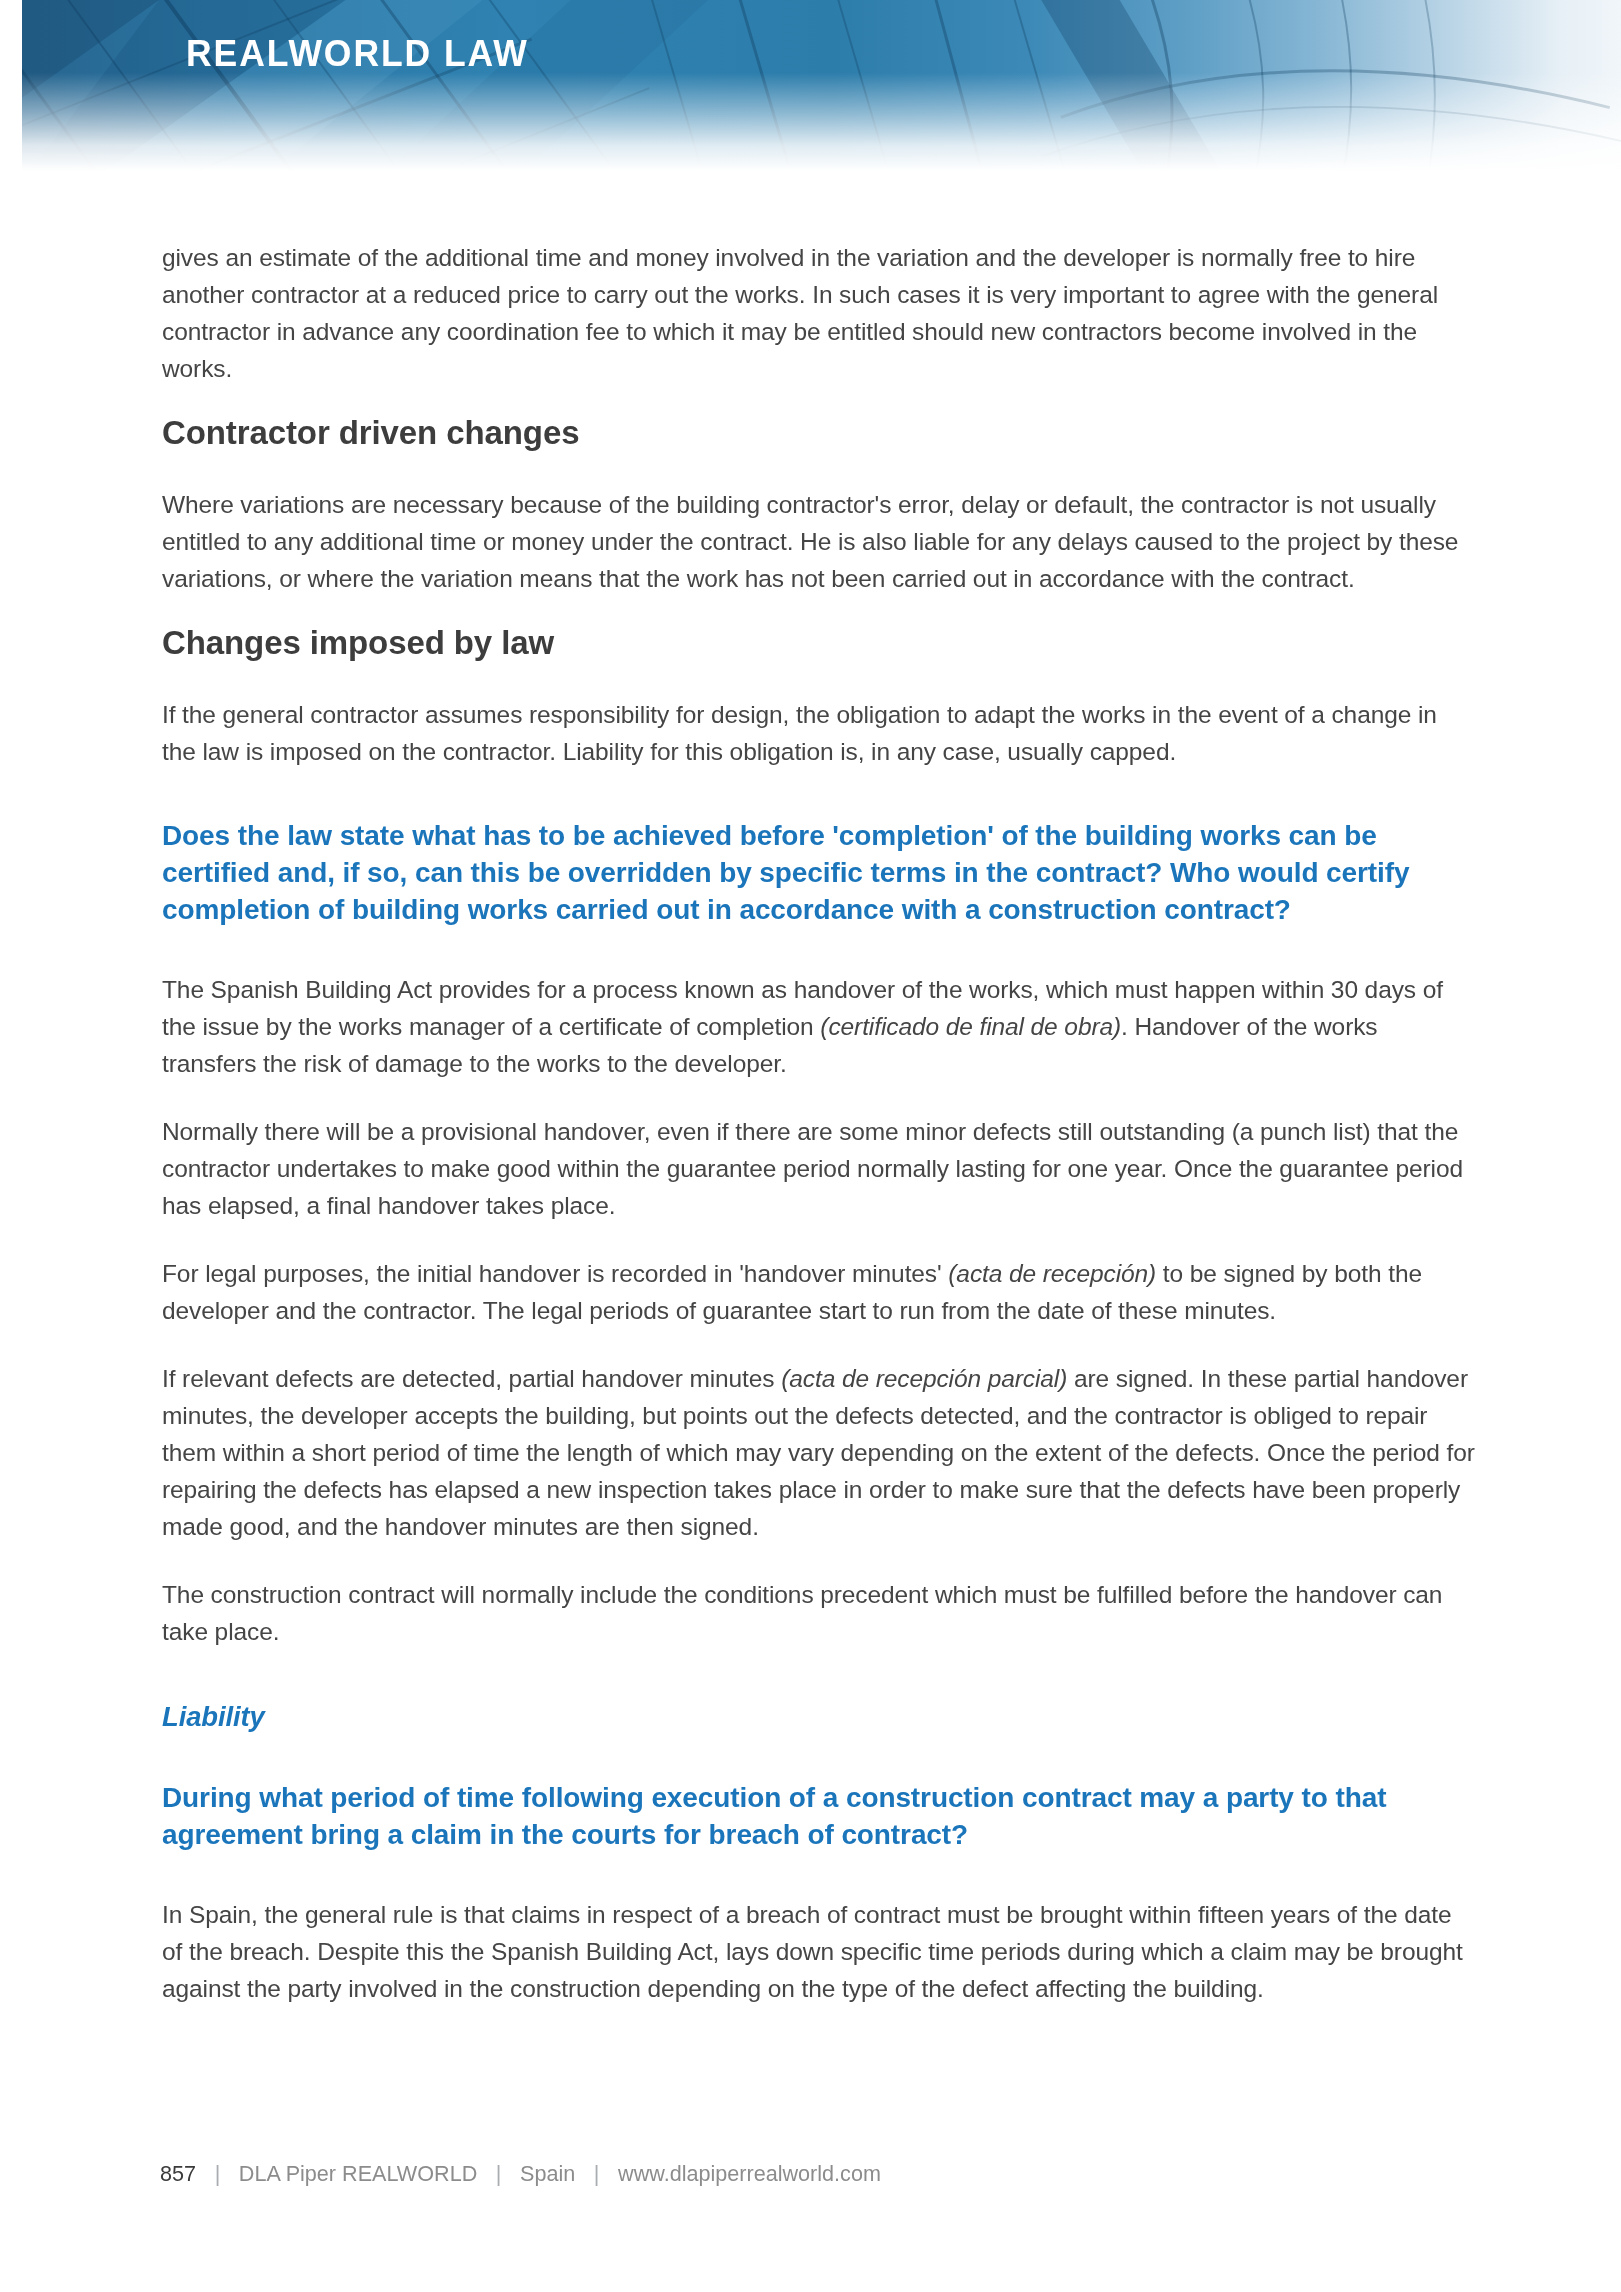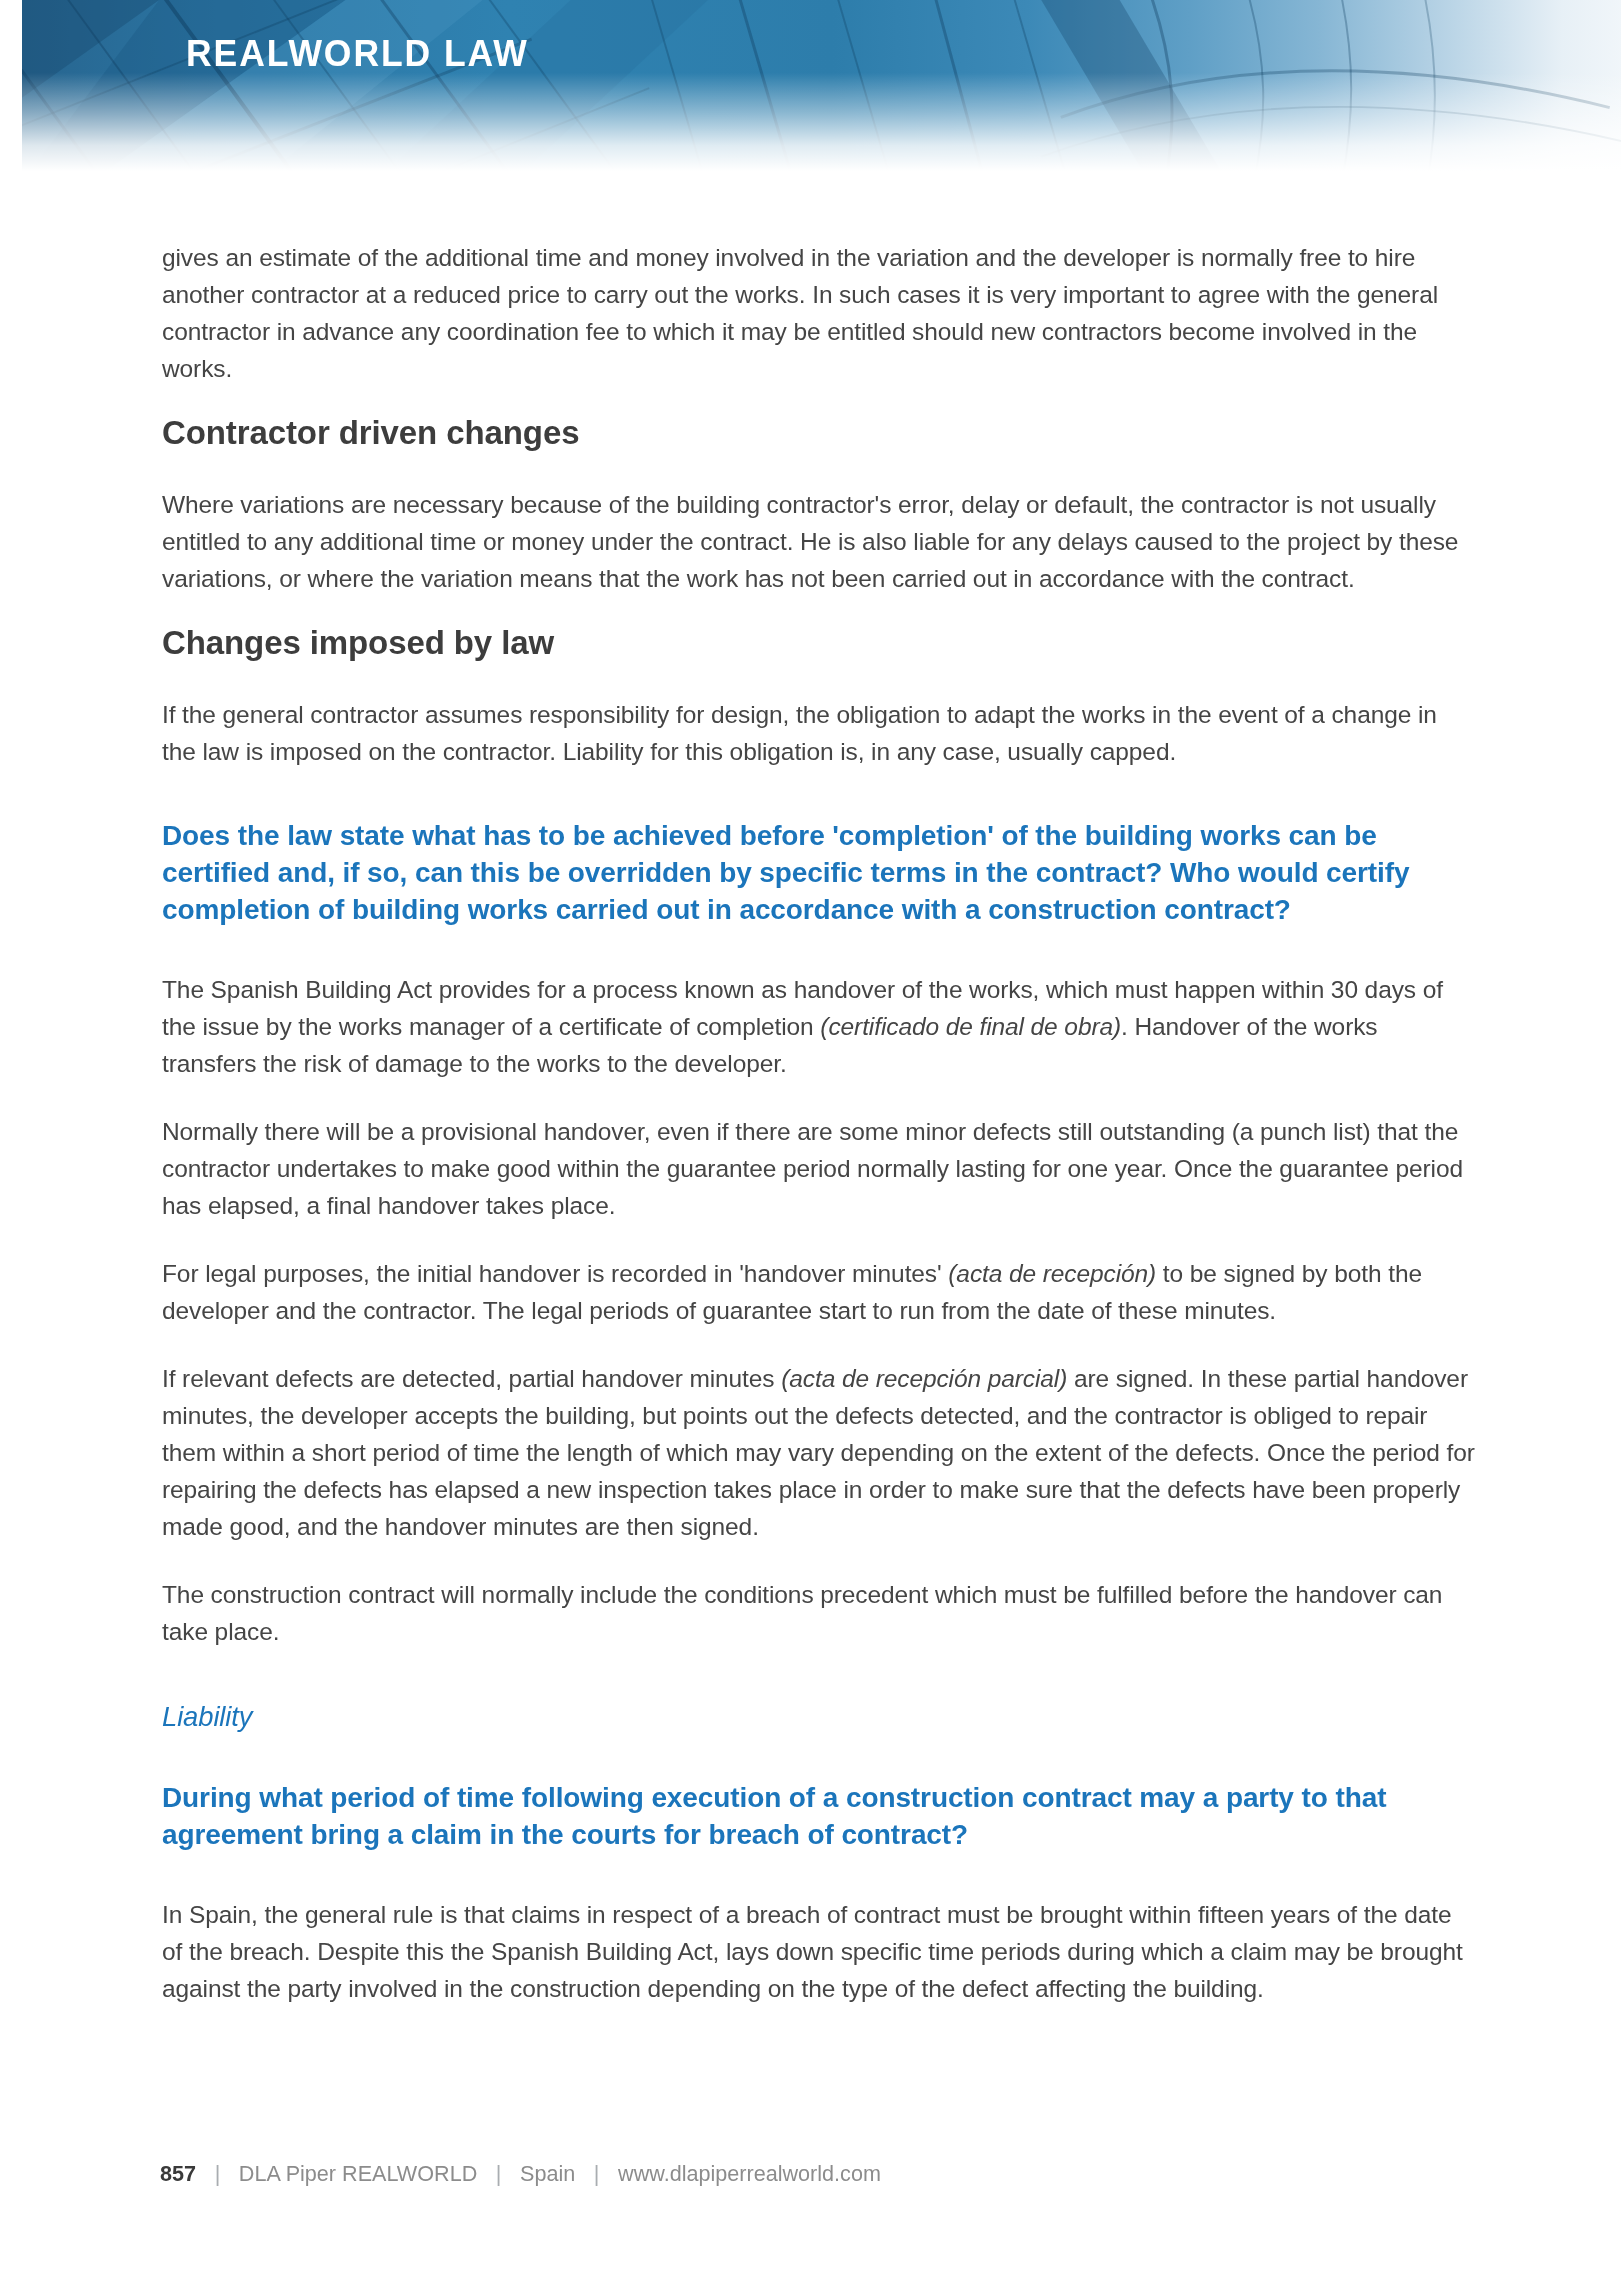--- a/index.html
+++ b/index.html
@@ -60,40 +60,40 @@
   }
   .content .question {
     font-size: 28px;
     line-height: 37px;
     font-weight: bold;
     margin: 47px 0 43px 0;
   }
   .content .section-label {
     font-size: 27.4px;
     line-height: 31px;
-    font-weight: normal;
+    font-weight: bold;
     font-style: italic;
     margin: 51px 0 43px 0;
   }
   .content i { font-style: italic; }
 
   
   .footer {
     position: absolute;
     left: 160px;
     top: 2159px;
     display: flex;
     align-items: baseline;
     font-size: 21.6px;
     line-height: 29px;
     color: #8c8c8c;
     white-space: nowrap;
   }
   .footer .pg {
-    font-weight: bold;
+    font-weight: normal;
     color: #3a3a3a;
   }
   .footer .sep {
     color: #a9adb1;
     margin: 0 18.6px;
     font-weight: normal;
   }
 </style>
 </head>
 <body>

